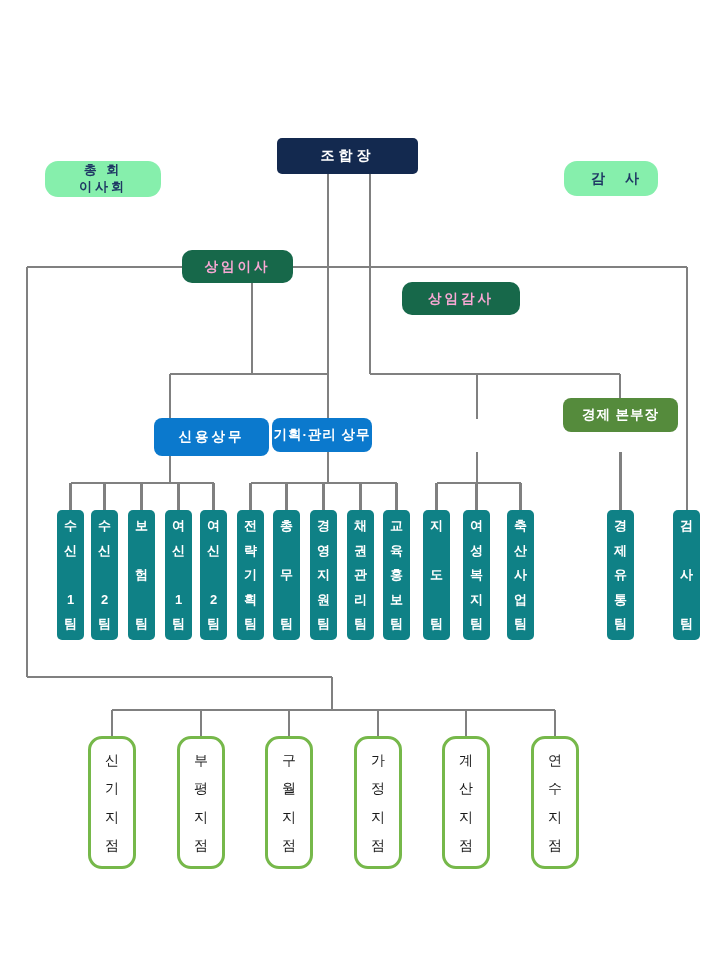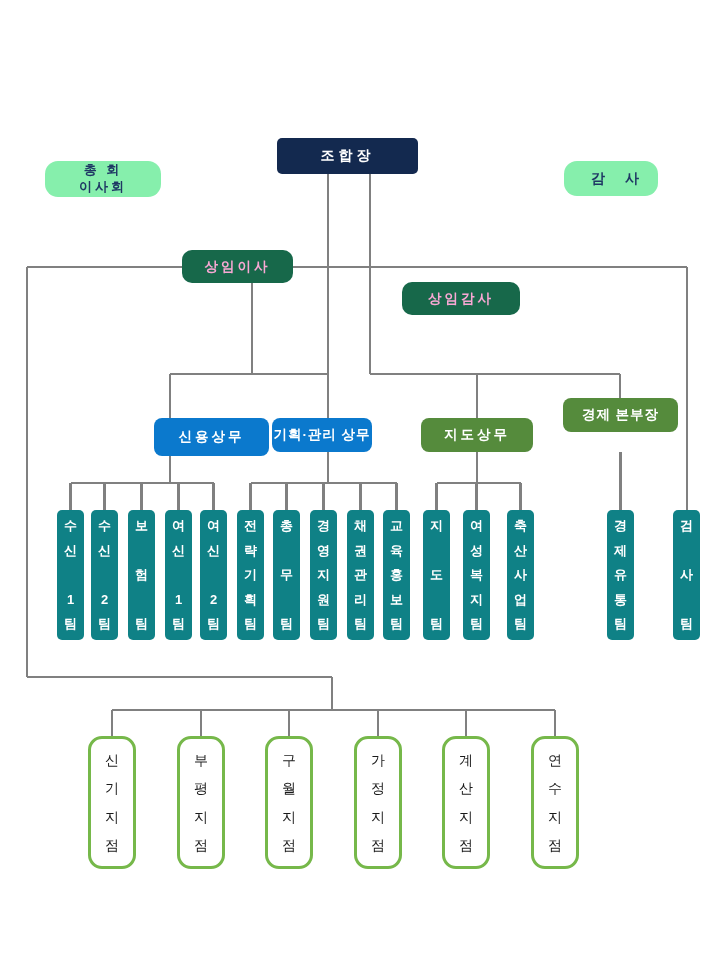--- a/index.html
+++ b/index.html
@@ -86,21 +86,20 @@
     <span>이사회</span>
   </div>
   <div class="box navy" style="left:277px;top:138px;width:141px;height:36px;">조합장</div>
   <div class="box yellow auditor" style="left:564px;top:161px;width:94px;height:35px;padding-left:16px;">감 사</div>
 
   <div class="box dgreen" style="left:182px;top:250px;width:111px;height:33px;">상임이사</div>
   <div class="box dgreen" style="left:402px;top:250px;width:118px;height:33px;margin-top:32px;">상임감사</div>
 
   <div class="box blue" style="left:113px;top:418px;width:115px;height:38px;margin-left:41px;">신용상무</div>
   <div class="box blue ls1" style="left:272px;top:418px;width:100px;height:34px;">기획·관리 상무</div>
-  <div class="box olive" style="left:421px;top:418px;width:112px;height:34px;">지도상무</div>
   <div class="box olive ls1" style="left:563px;top:398px;width:115px;height:34px;font-family:Liberation Serif, serif;">경제 본부장</div>
 
   <div class="vbox teal" style="left:57px;">
       <span class="ch">수</span>
       <span class="ch">신</span>
       <span class="ch"></span>
       <span class="ch">1</span>
       <span class="ch">팀</span>
     </div>
   <div class="vbox teal" style="left:91px;">

